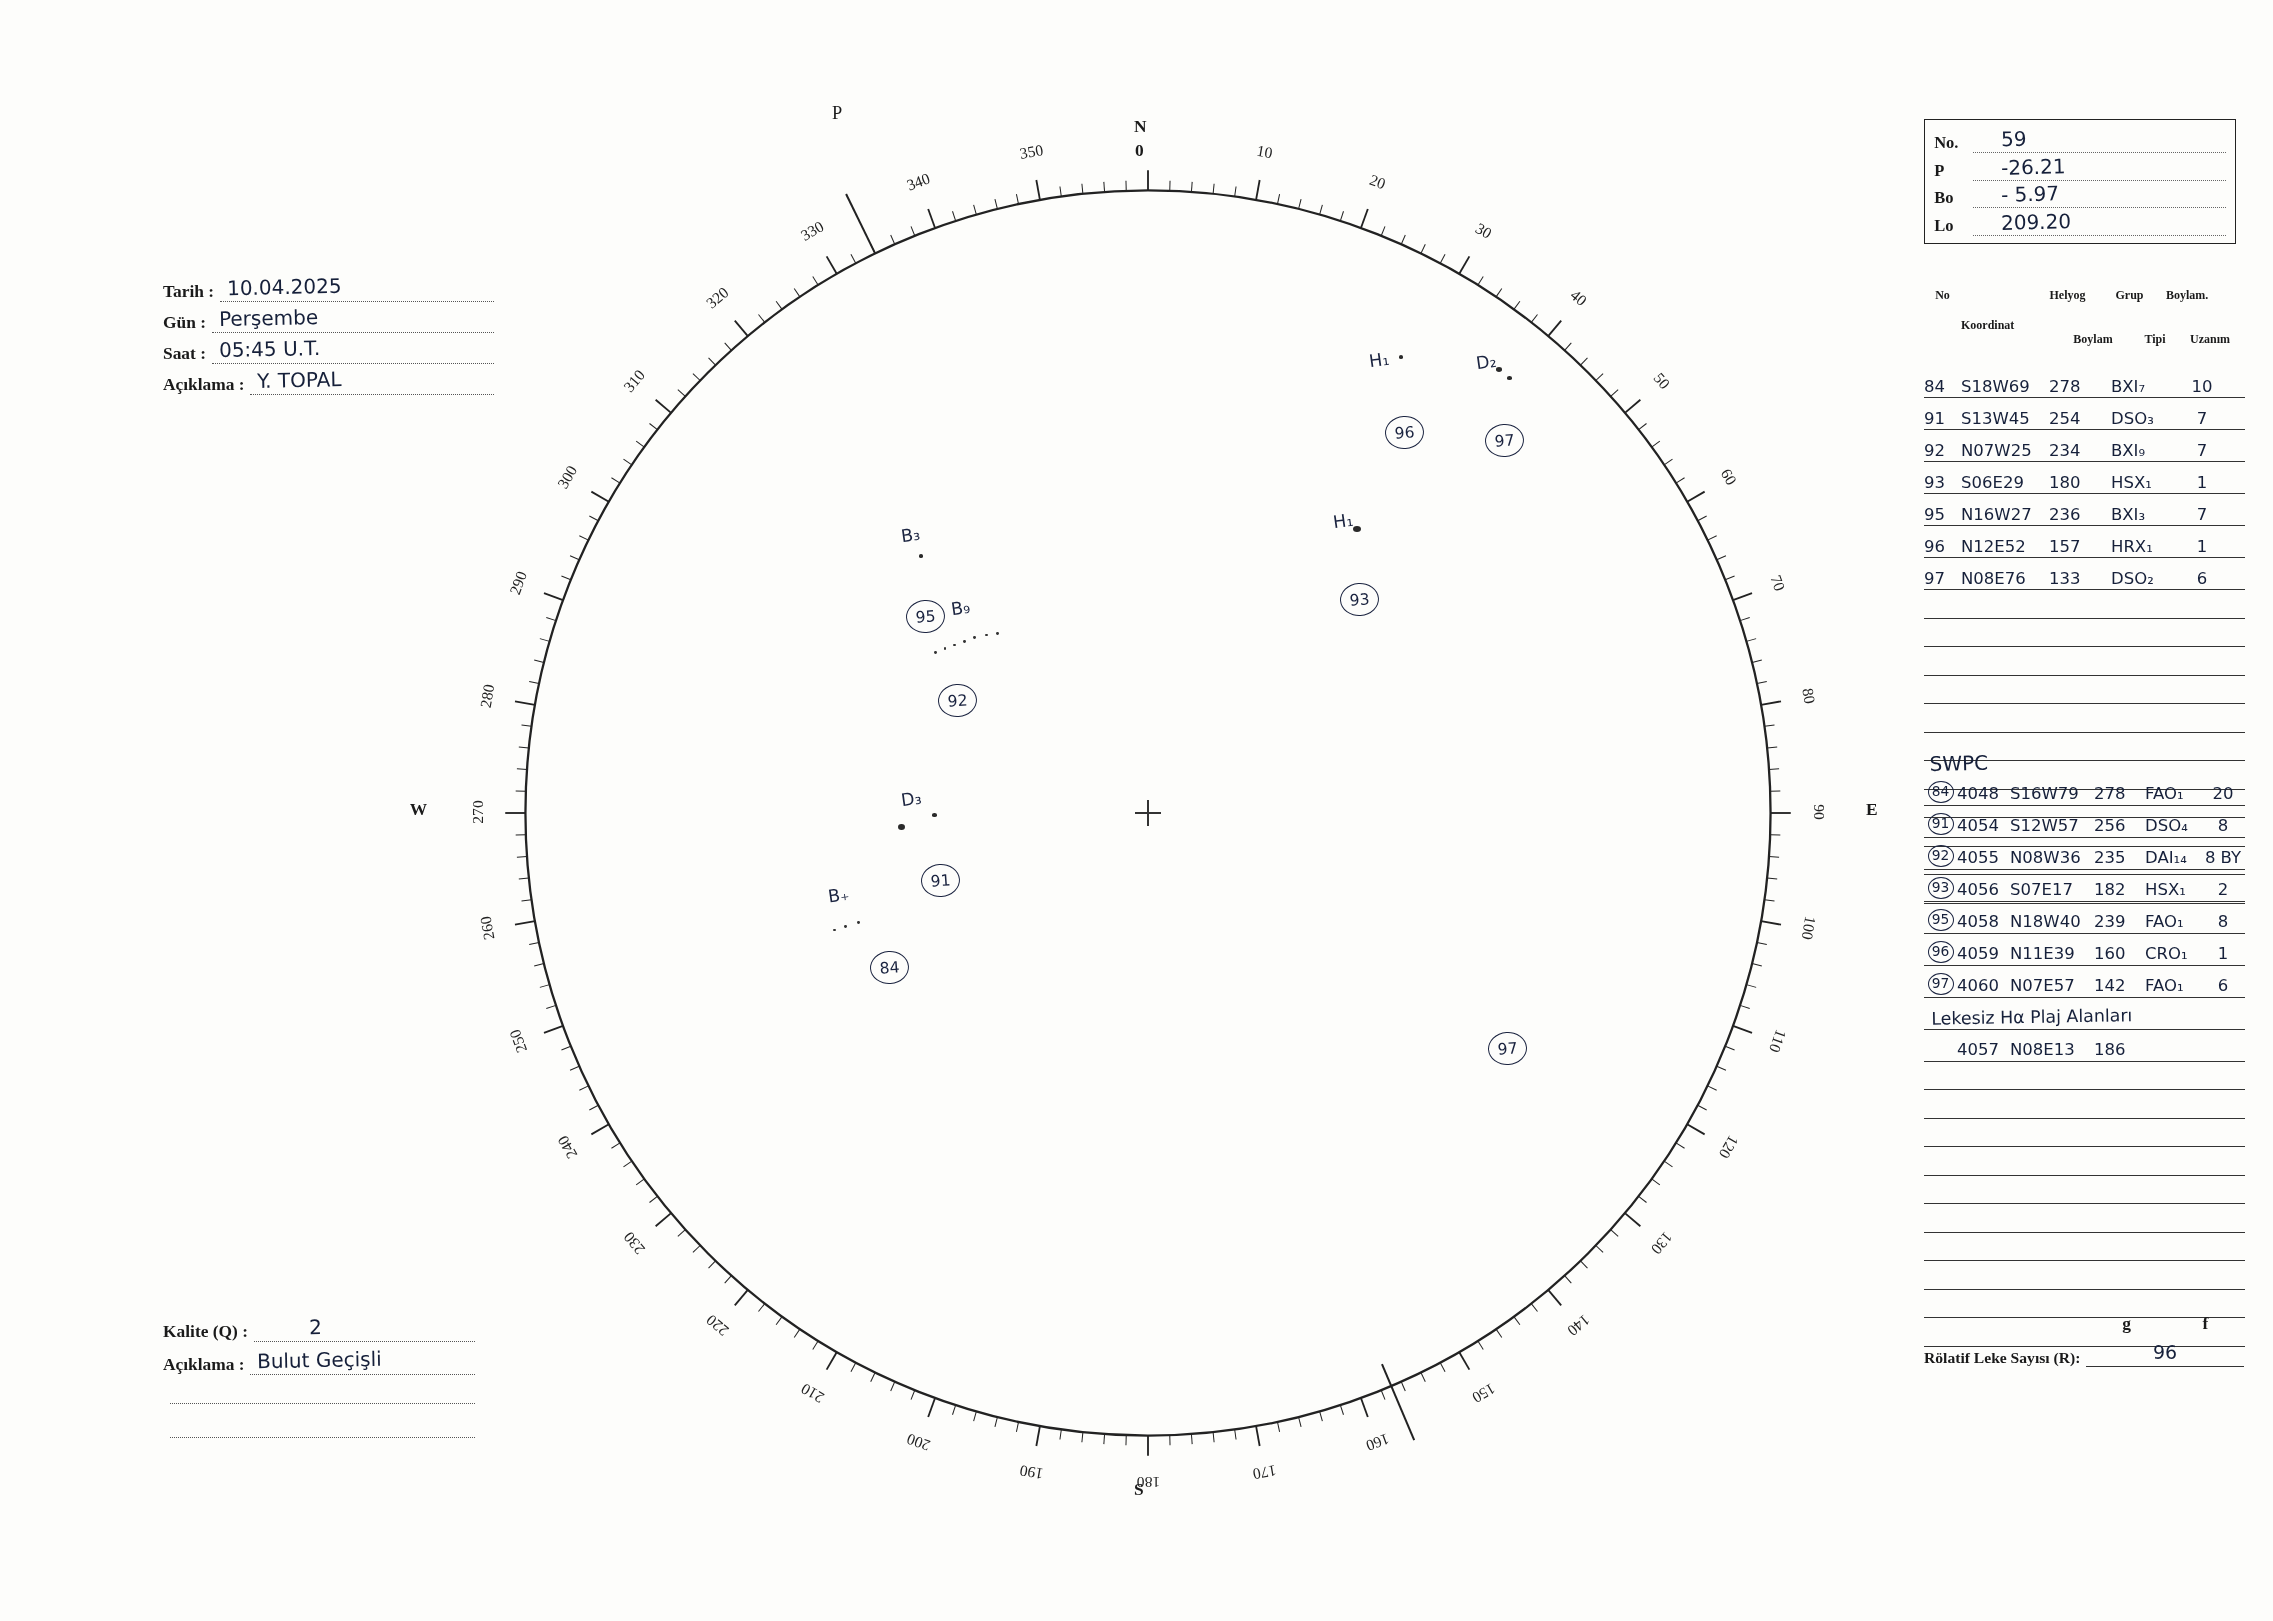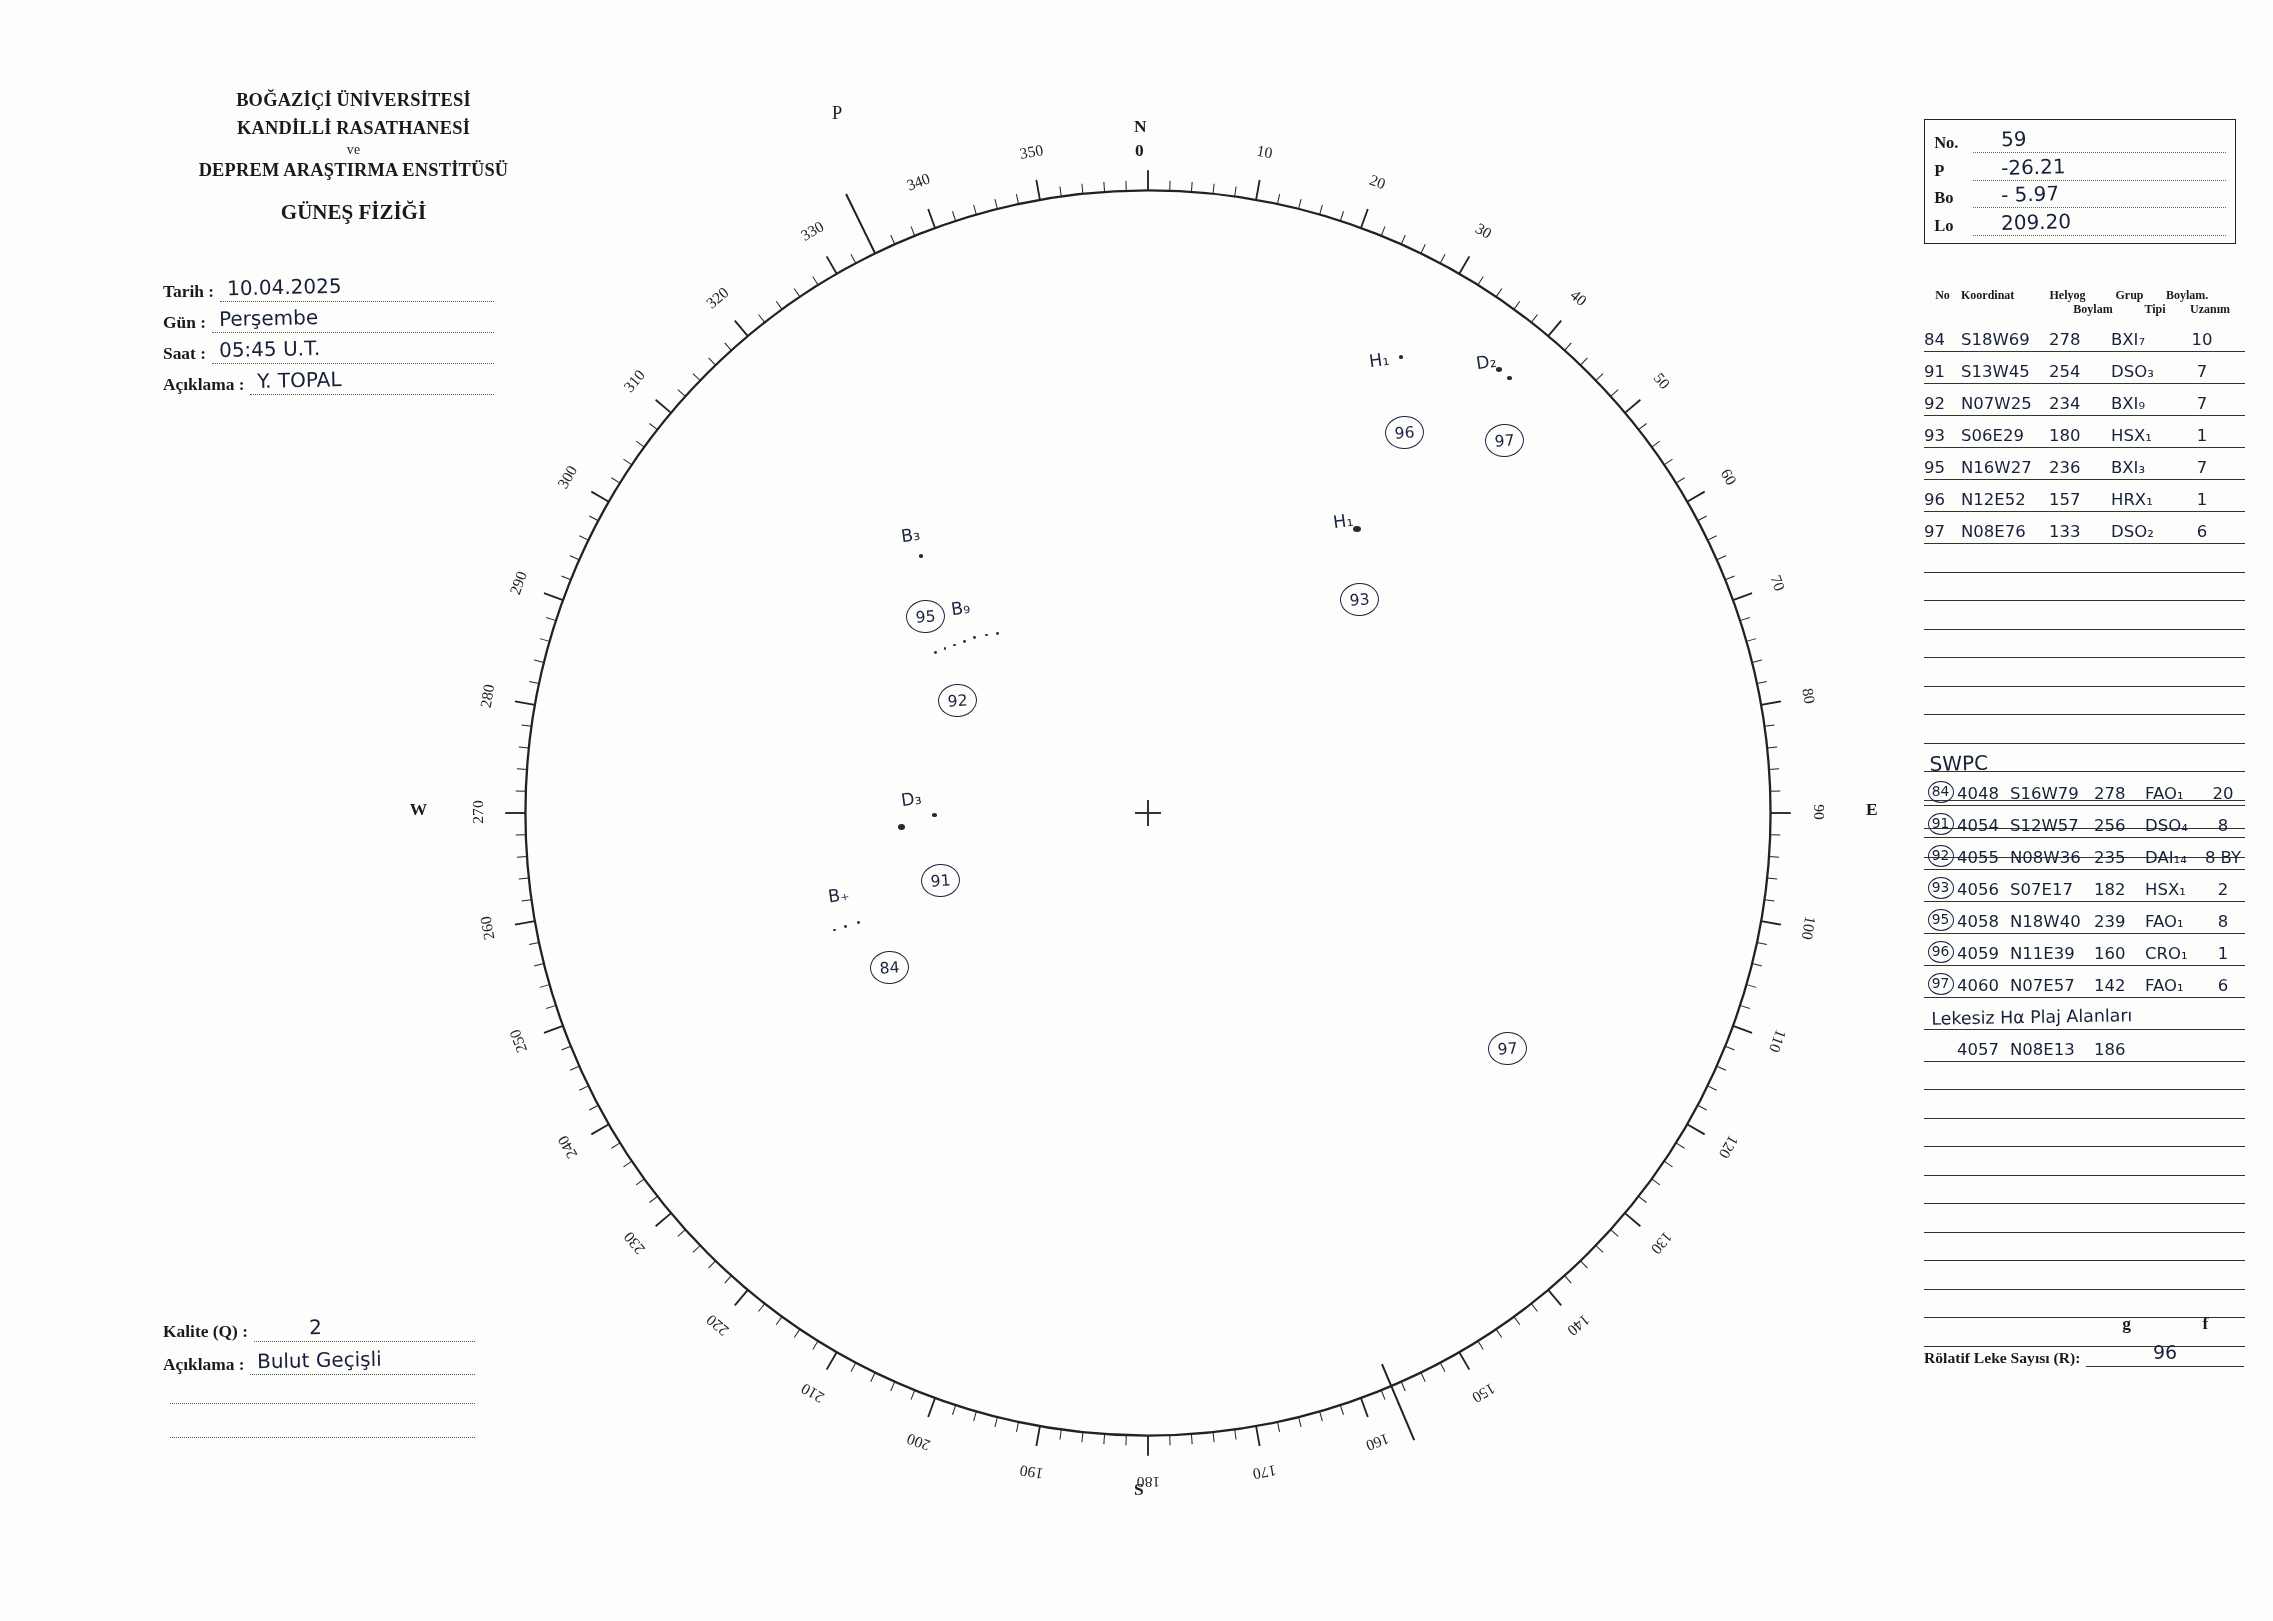--- a/index.html
+++ b/index.html
@@ -215,21 +215,21 @@
   }
   .obshead {
     display: flex;
     font-size: 12px;
     font-weight: bold;
     text-align: center;
     line-height: 1.15;
     padding-bottom: 3.7px;
   }
   .obshead div:nth-child(1) { width: 37px; }
-  .obshead div:nth-child(2) { width: 88px; }
+  .obshead div:nth-child(2) { width: 88px; margin-top: 30px; }
   .obshead div:nth-child(3) { width: 62px; }
   .obshead div:nth-child(4) { width: 55px; }
   .obshead div:nth-child(5) { width: 72px; }
   .obsrow {
     display: flex;
     height: 31px;
     border-bottom: 0.9px solid #333;
     font-family: "DejaVu Sans", sans-serif;
     font-size: 16.5px;
     color: #16203a;
@@ -330,27 +330,20 @@
     padding-bottom: 0.9px;
     height: 24px;
   }
   .crow.single .cell { width: 158px; }
 </style>
 </head>
 <body>
 
 <div class="sheet">
 
-  <div class="header">
-    <div class="line">BOĞAZİÇİ ÜNİVERSİTESİ</div>
-    <div class="line">KANDİLLİ RASATHANESİ</div>
-    <div class="line ve">ve</div>
-    <div class="line">DEPREM ARAŞTIRMA ENSTİTÜSÜ</div>
-    <div class="title2">GÜNEŞ FİZİĞİ</div>
-  </div>
 
   <div class="fieldlist">
     <div class="fieldrow">
       <span class="lbl">Tarih :</span>
       <span class="dots">
         <span class="val hw">10.04.2025</span>
       </span>
     </div>
     <div class="fieldrow">
       <span class="lbl">Gün :</span>

